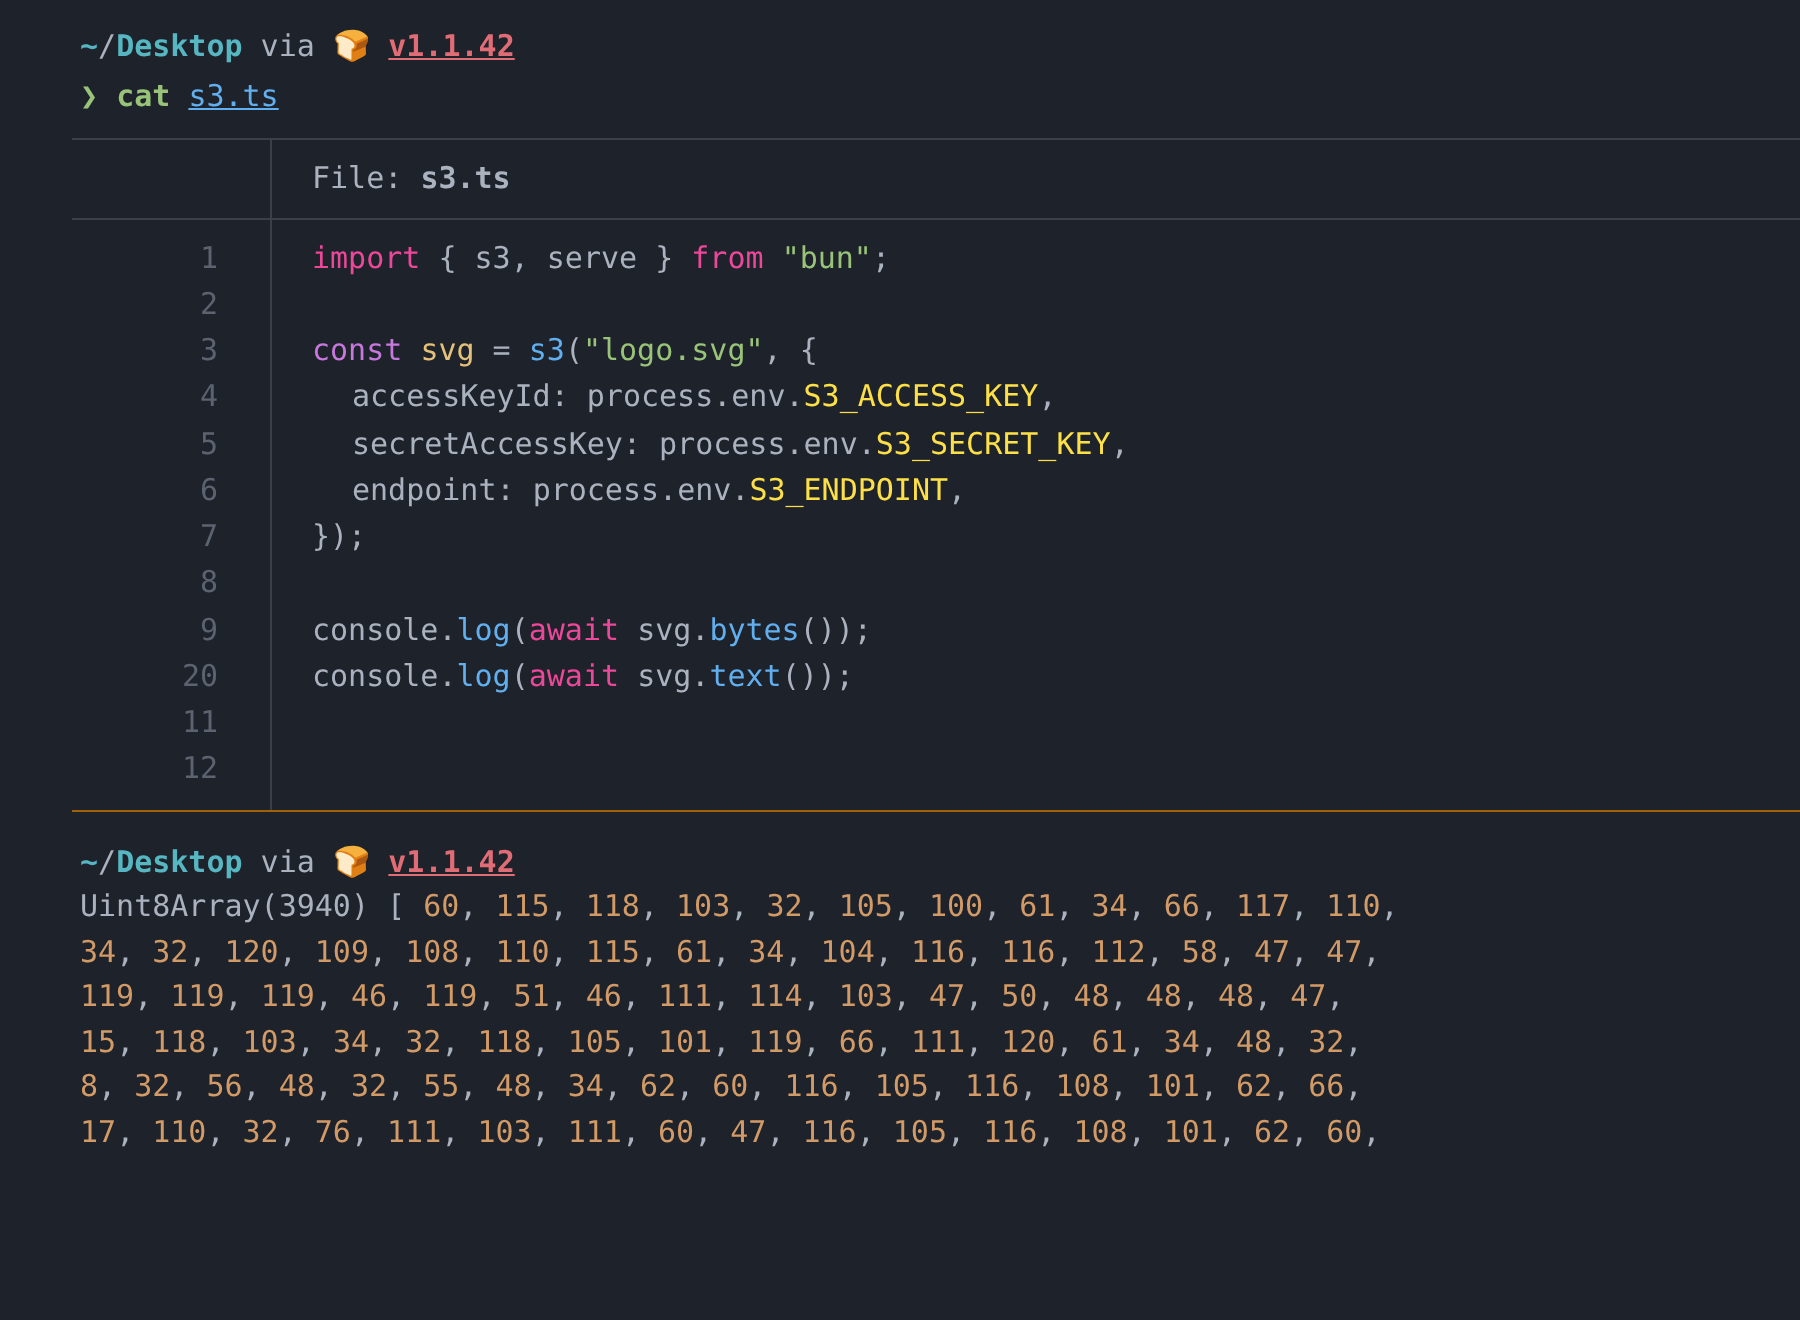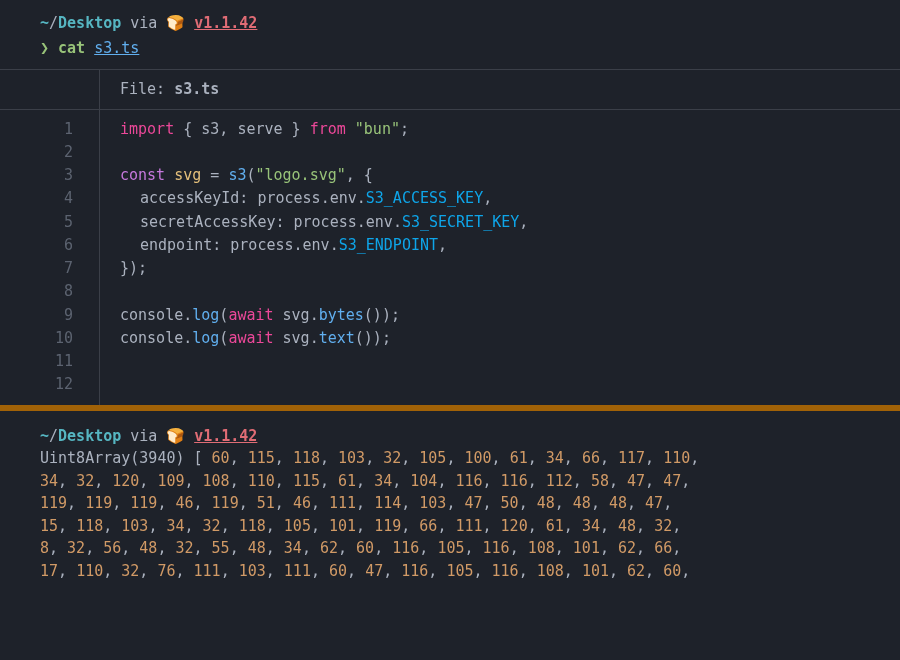--- a/index.html
+++ b/index.html
@@ -23,21 +23,22 @@
   .via { color: #abb2bf; }
   .bun-icon { color: #f3e1b8; }
   .version { color: #e06c75; font-weight: bold; text-decoration: underline; }
   .caret { color: #98c379; font-weight: bold; }
   .cmd { color: #98c379; font-weight: bold; }
   .arg-link { color: #61afef; text-decoration: underline; }
 
   .file-block {
     margin-top: 10px;
     border-top: 1px solid #3b3f48;
-    border-bottom: 6px solid #a16207;
+    border-bottom: 1px solid #a16207;
+    margin-left: 36px;
   }
   .file-header {
     display: flex;
     border-bottom: 1px solid #3b3f48;
   }
   .gutter {
     width: 100px;
     border-right: 1px solid #3b3f48;
     flex-shrink: 0;
     text-align: right;
@@ -54,21 +55,21 @@
   .code-lines { padding: 8px 0 8px 20px; }
   .ln { display: block; line-height: 1.55; }
 
   .kw-red { color: #ec4899; }
   .kw-purple { color: #c678dd; }
   .fn-blue { color: #61afef; }
   .ident { color: #e5c07b; }
   .plain { color: #abb2bf; }
   .str { color: #98c379; }
   .prop { color: #abb2bf; text-align: right; }
-  .const-yellow { color: #0ea5e9; }
+  .const-yellow { color: #fde047; }
 
   .output-block { margin-top: 14px; }
   .uint-line { color: #abb2bf; white-space: nowrap; }
   .uint-head { color: #abb2bf; }
   .num-y { color: #d19a66; }
   .brack { color: #abb2bf; }
   .indent2 { padding-left: 20px; }
 </style>
 </head>
 <body>
@@ -94,21 +95,21 @@
     <div class="gutter">
       <span class="ln">1</span>
       <span class="ln">2</span>
       <span class="ln">3</span>
       <span class="ln">4</span>
       <span class="ln">5</span>
       <span class="ln">6</span>
       <span class="ln">7</span>
       <span class="ln">8</span>
       <span class="ln">9</span>
-      <span class="ln">10</span>
+      <span class="ln">20</span>
       <span class="ln">11</span>
       <span class="ln">12</span>
     </div>
     <div class="code-lines">
       <span class="ln"><span class="kw-red">import</span><span class="plain"> { </span><span class="plain">s3</span><span class="plain">, </span><span class="plain">serve</span><span class="plain"> } </span><span class="kw-red">from</span><span> </span><span class="str">"bun"</span><span class="plain">;</span></span>
       <span class="ln">&nbsp;</span>
       <span class="ln"><span class="kw-purple">const</span><span> </span><span class="ident">svg</span><span class="plain"> = </span><span class="fn-blue">s3</span><span class="plain">(</span><span class="str">"logo.svg"</span><span class="plain">, {</span></span>
       <span class="ln indent2"><span class="prop">accessKeyId</span><span class="plain">: </span><span class="plain">process</span><span class="plain">.</span><span class="plain">env</span><span class="plain">.</span><span class="const-yellow">S3_ACCESS_KEY</span><span class="plain">,</span></span>
       <span class="ln indent2"><span class="prop">secretAccessKey</span><span class="plain">: </span><span class="plain">process</span><span class="plain">.</span><span class="plain">env</span><span class="plain">.</span><span class="const-yellow">S3_SECRET_KEY</span><span class="plain">,</span></span>
       <span class="ln indent2"><span class="prop">endpoint</span><span class="plain">: </span><span class="plain">process</span><span class="plain">.</span><span class="plain">env</span><span class="plain">.</span><span class="const-yellow">S3_ENDPOINT</span><span class="plain">,</span></span>

